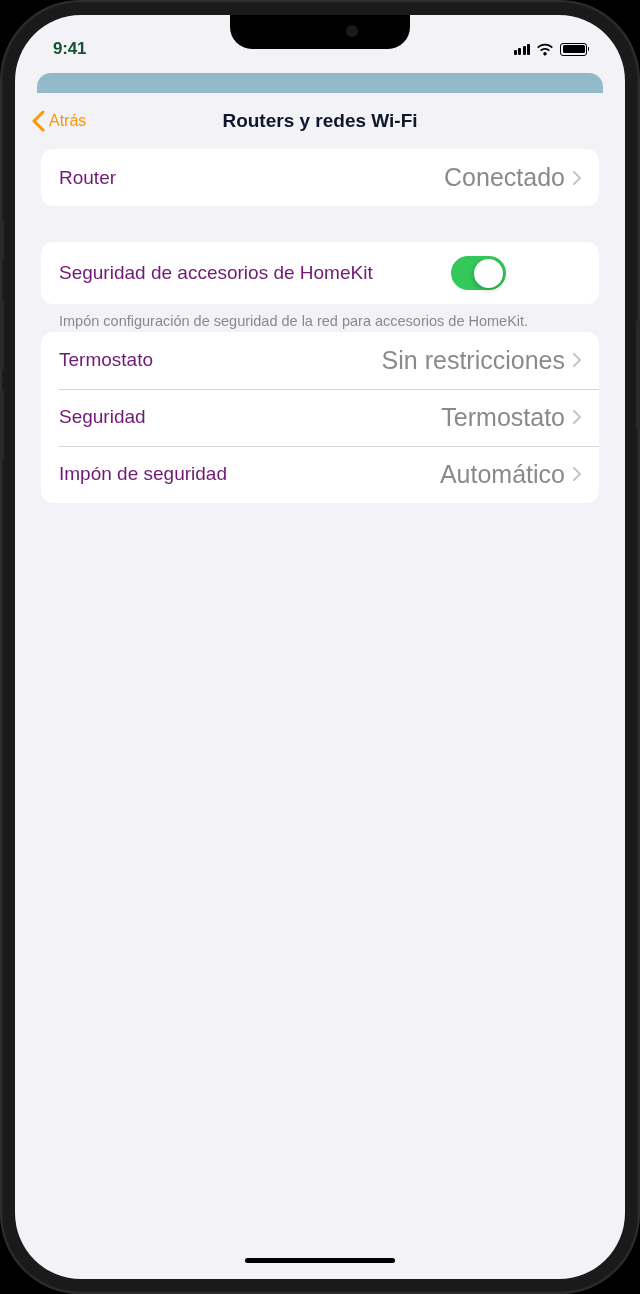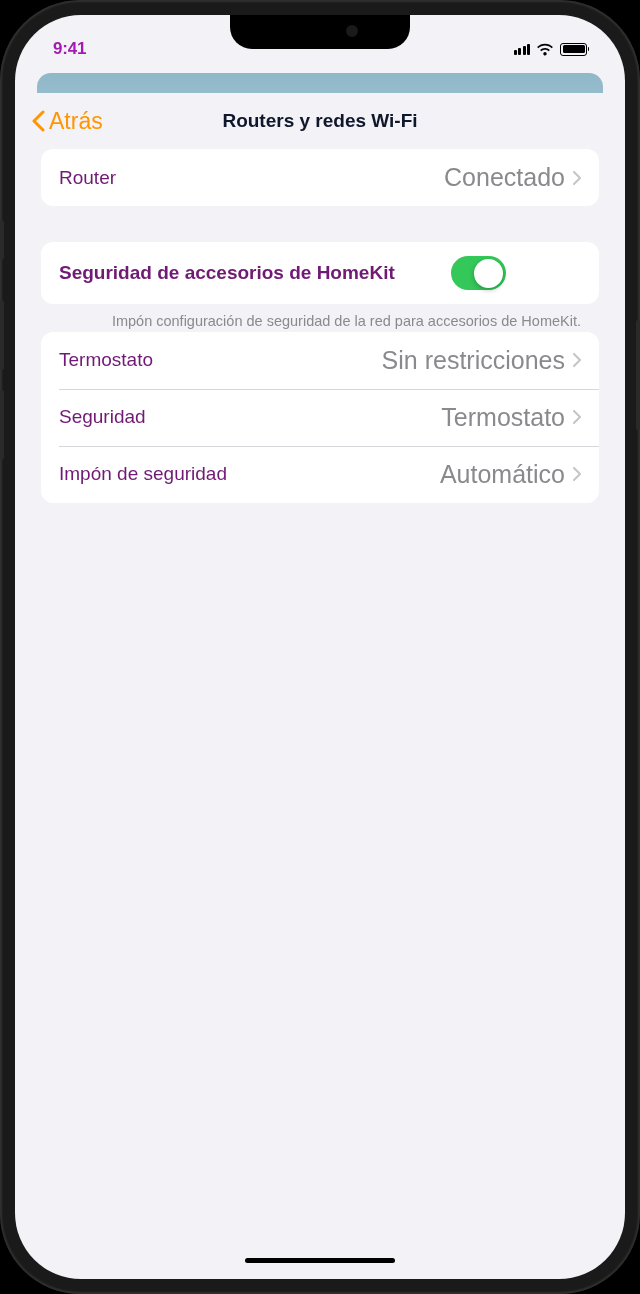--- a/index.html
+++ b/index.html
@@ -69,21 +69,21 @@
       top: 0;
       left: 0;
       right: 0;
       height: 56px;
       display: flex;
       justify-content: space-between;
       align-items: center;
       padding: 0 38px;
       padding-top: 12px;
       z-index: 50;
-      color: #a21caf;
+      color: #14532d;
     }
     .status-time {
       font-size: 17px;
       font-weight: 600;
       letter-spacing: -0.2px;
     }
     .status-icons {
       display: flex;
       align-items: center;
       gap: 6px;
@@ -156,21 +156,21 @@
       display: flex;
       align-items: center;
       position: relative;
       padding: 0 12px;
     }
     .nav-back {
       display: flex;
       align-items: center;
       gap: 4px;
       color: #ff9500;
-      font-size: 23px;
+      font-size: 16px;
       cursor: pointer;
       position: absolute;
       left: 10px;
     }
     .nav-back-chevron svg {
       width: 14px;
       height: 22px;
       display: block;
     }
     .nav-title {
@@ -189,21 +189,20 @@
       font-size: 14.5px;
       color: #8a8a8e;
       text-transform: uppercase;
       letter-spacing: 0.2px;
     }
     .section-footer {
       padding: 8px 18px 0 18px;
       font-size: 14.5px;
       color: #8a8a8e;
       line-height: 1.35;
-      text-align: right;
     }
     .card {
       background: #fff;
       border-radius: 12px;
       overflow: hidden;
     }
     .row {
       display: flex;
       align-items: center;
       padding: 14px 18px;
@@ -325,21 +324,21 @@
                   <path d="M1 1l6 6-6 6" stroke="#c5c5c9" stroke-width="2" stroke-linecap="round" stroke-linejoin="round"></path>
                 </svg>
             </span>
           </div>
         </div>
 
         <div style="height:36px"></div>
 
         <div class="card">
           <div class="row">
-            <div class="row-label" style="max-width:75%;font-weight:bold;">Seguridad de accesorios de HomeKit</div>
+            <div class="row-label" style="max-width:75%;">Seguridad de accesorios de HomeKit</div>
             <div class="toggle">
               <div class="toggle-knob"></div>
             </div>
           </div>
         </div>
         <div class="section-footer">Impón configuración de seguridad de la red para accesorios de HomeKit.</div>
 
         <div class="card">
           <div class="row">
             <div class="row-label">Termostato</div>

